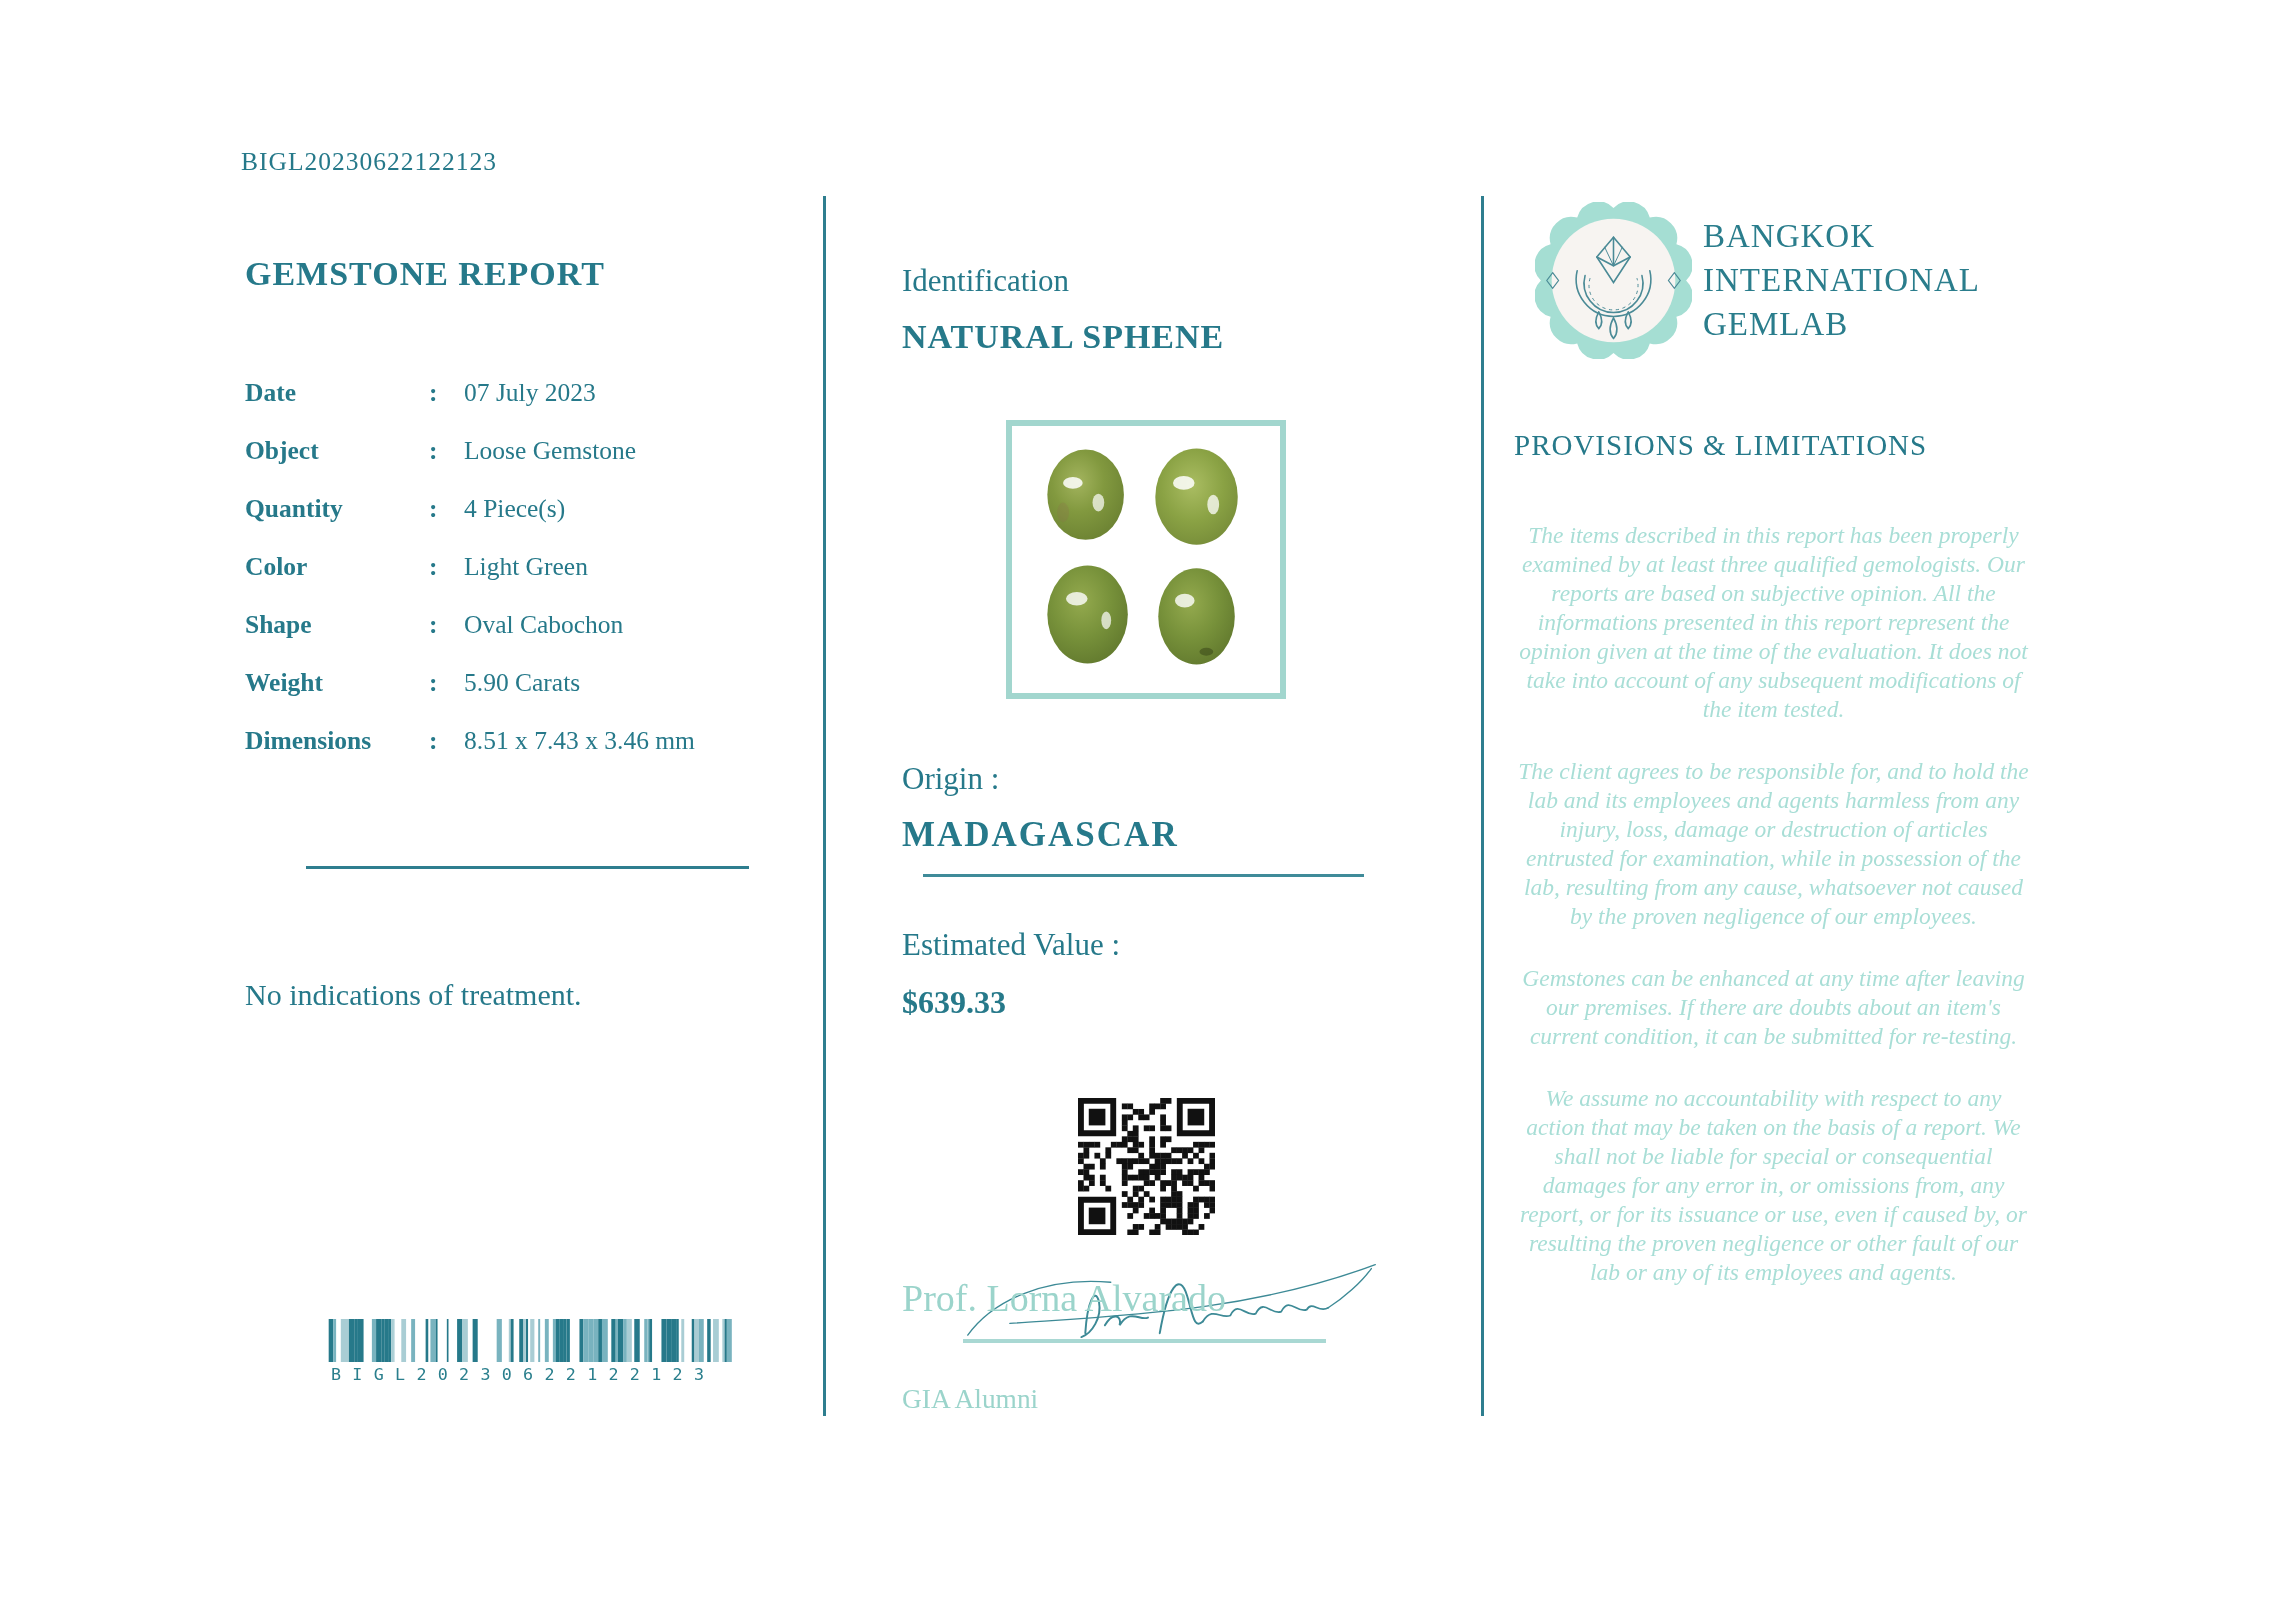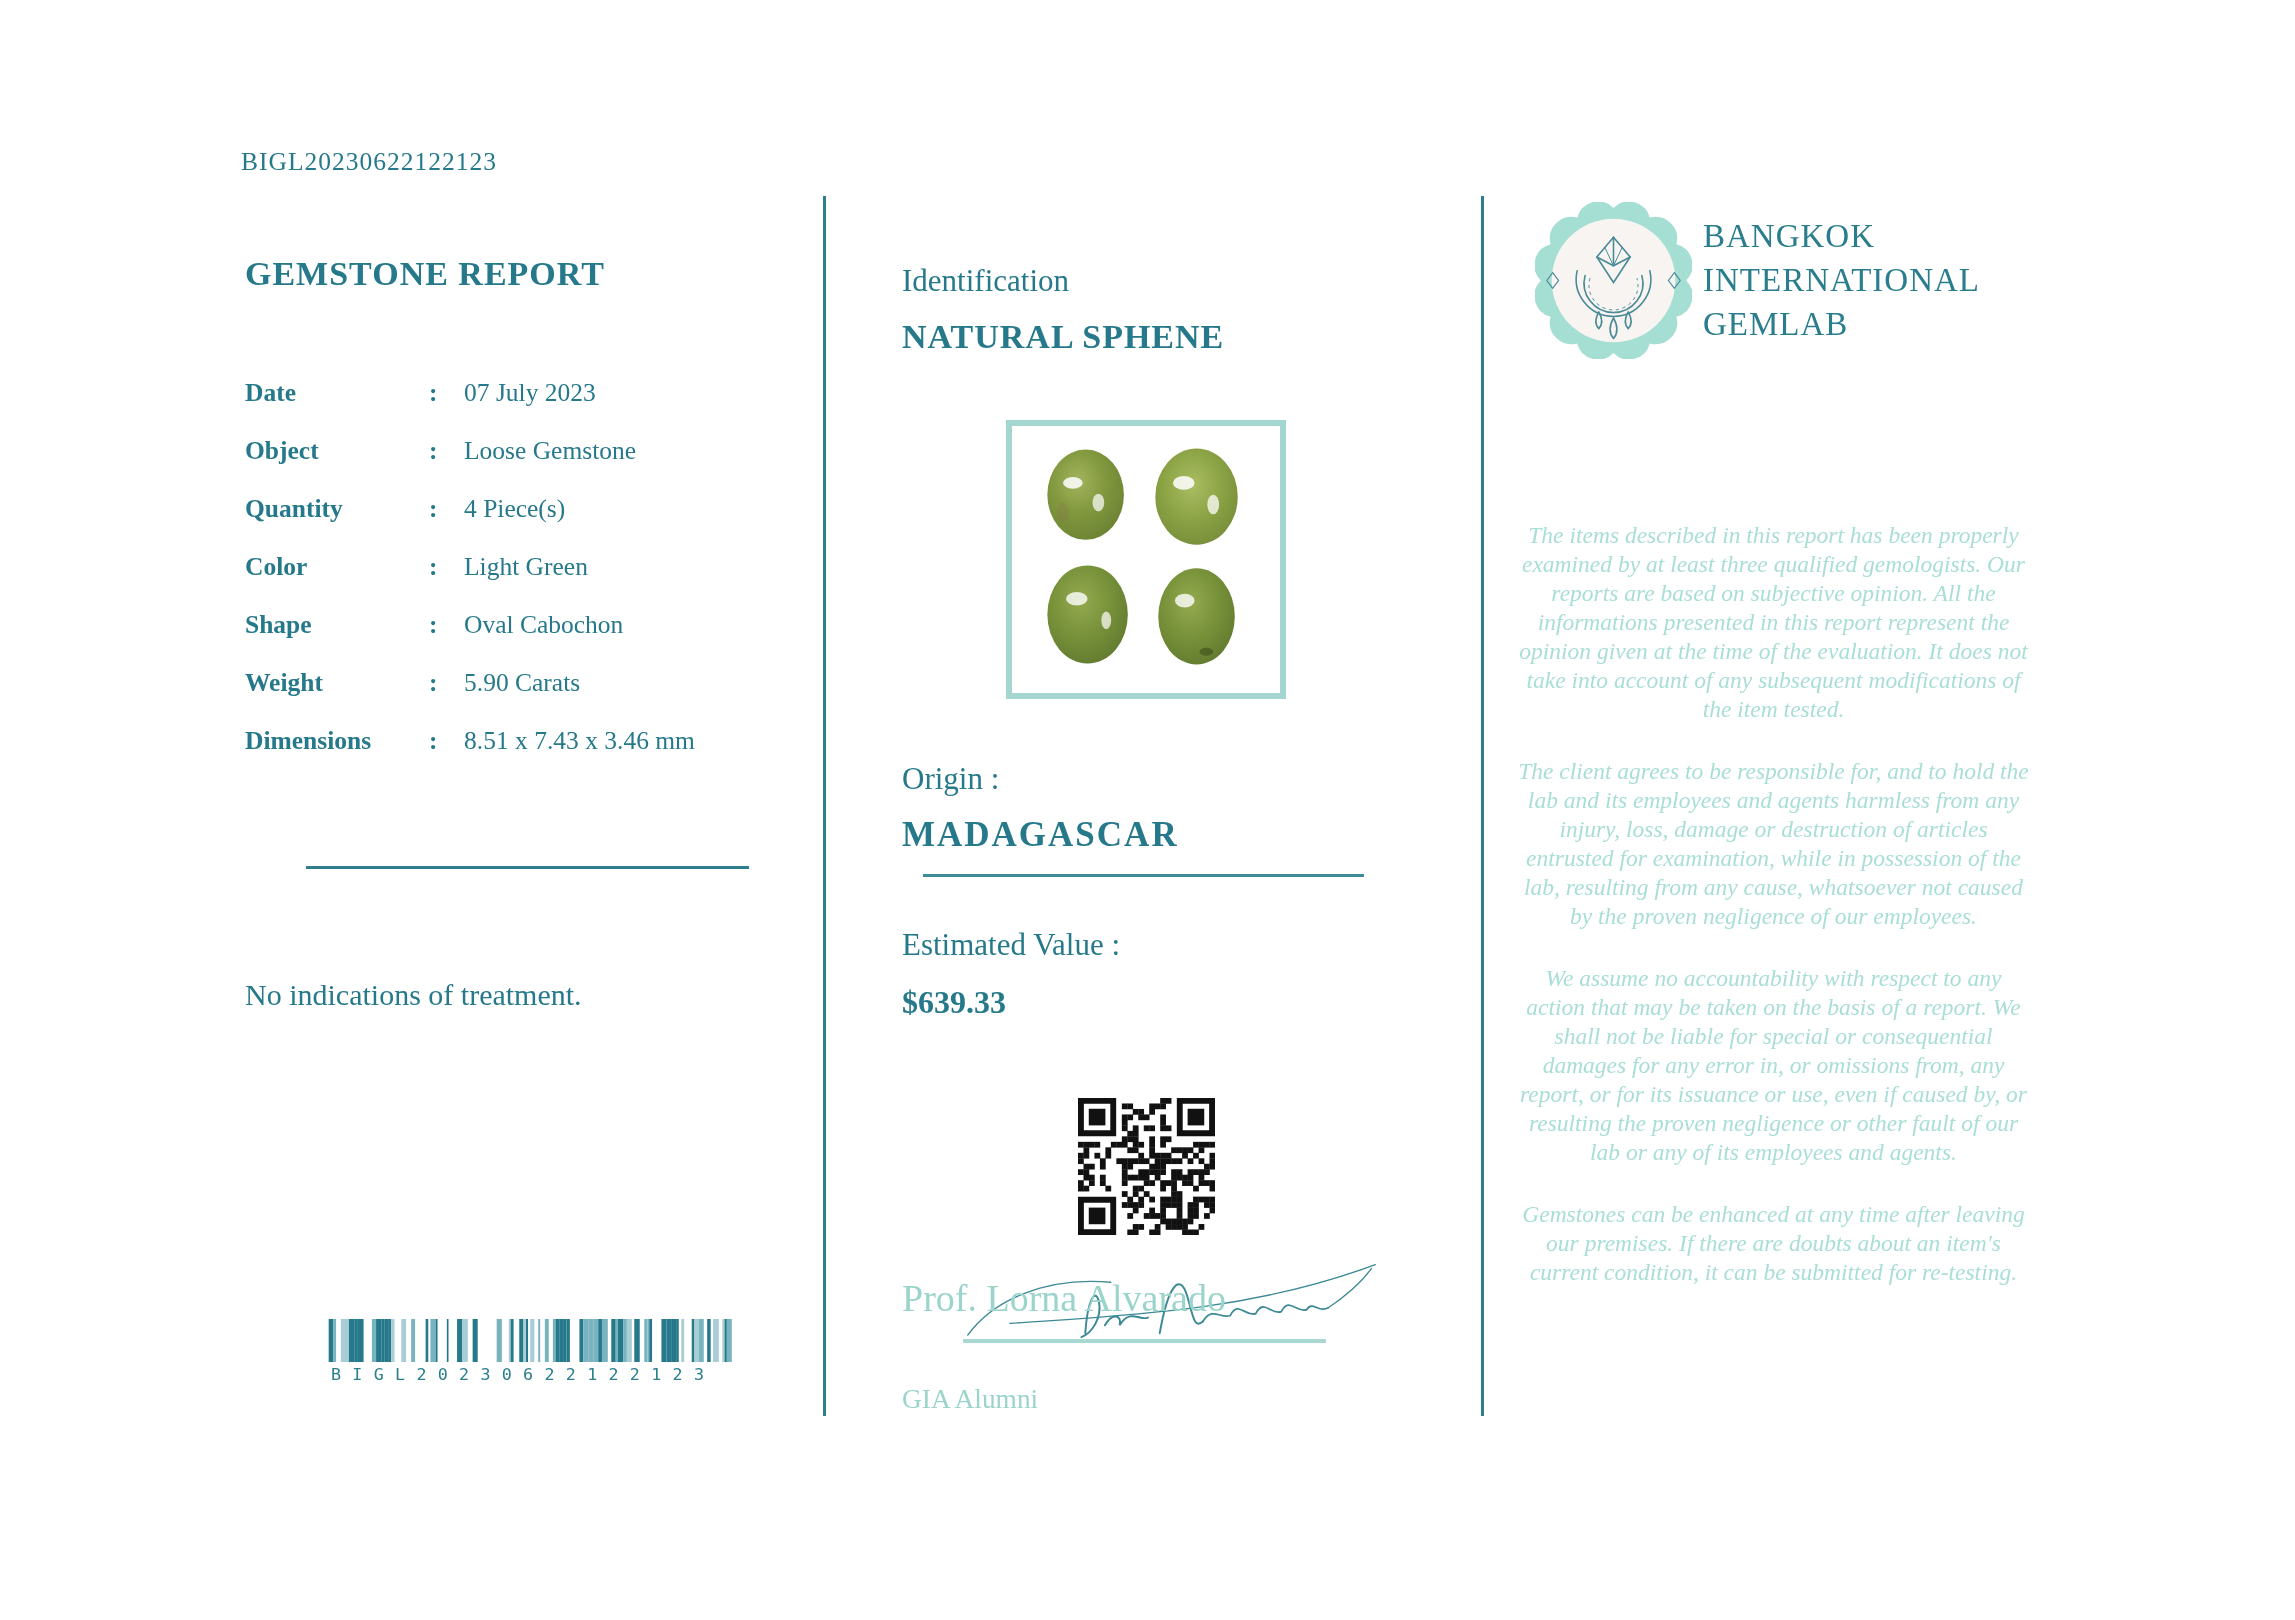--- a/index.html
+++ b/index.html
@@ -513,22 +513,23 @@
       </g>
     </svg>
   </div>
 
   <div class="abs lab-name center">
     <div>BANGKOK</div>
     <div>INTERNATIONAL</div>
     <div>GEMLAB</div>
   </div>
 
+  <div class="abs prov-heading center">PROVISIONS &amp; LIMITATIONS</div>
 
   <div class="abs prov-text">
     <p>The items described in this report has been properly examined by at least three qualified gemologists. Our reports are based on subjective opinion. All the informations presented in this report represent the opinion given at the time of the evaluation. It does not take into account of any subsequent modifications of the item tested.</p>
     <p>The client agrees to be responsible for, and to hold the lab and its employees and agents harmless from any injury, loss, damage or destruction of articles entrusted for examination, while in possession of the lab, resulting from any cause, whatsoever not caused by the proven negligence of our employees.</p>
+    <p>Gemstones can be enhanced at any time after leaving our premises. If there are doubts about an item's current condition, it can be submitted for re-testing.</p>
     <p>We assume no accountability with respect to any action that may be taken on the basis of a report. We shall not be liable for special or consequential damages for any error in, or omissions from, any report, or for its issuance or use, even if caused by, or resulting the proven negligence or other fault of our lab or any of its employees and agents.</p>
-    <p>Gemstones can be enhanced at any time after leaving our premises. If there are doubts about an item's current condition, it can be submitted for re-testing.</p>
   </div>
 
 </div>
 
 
 </body></html>

